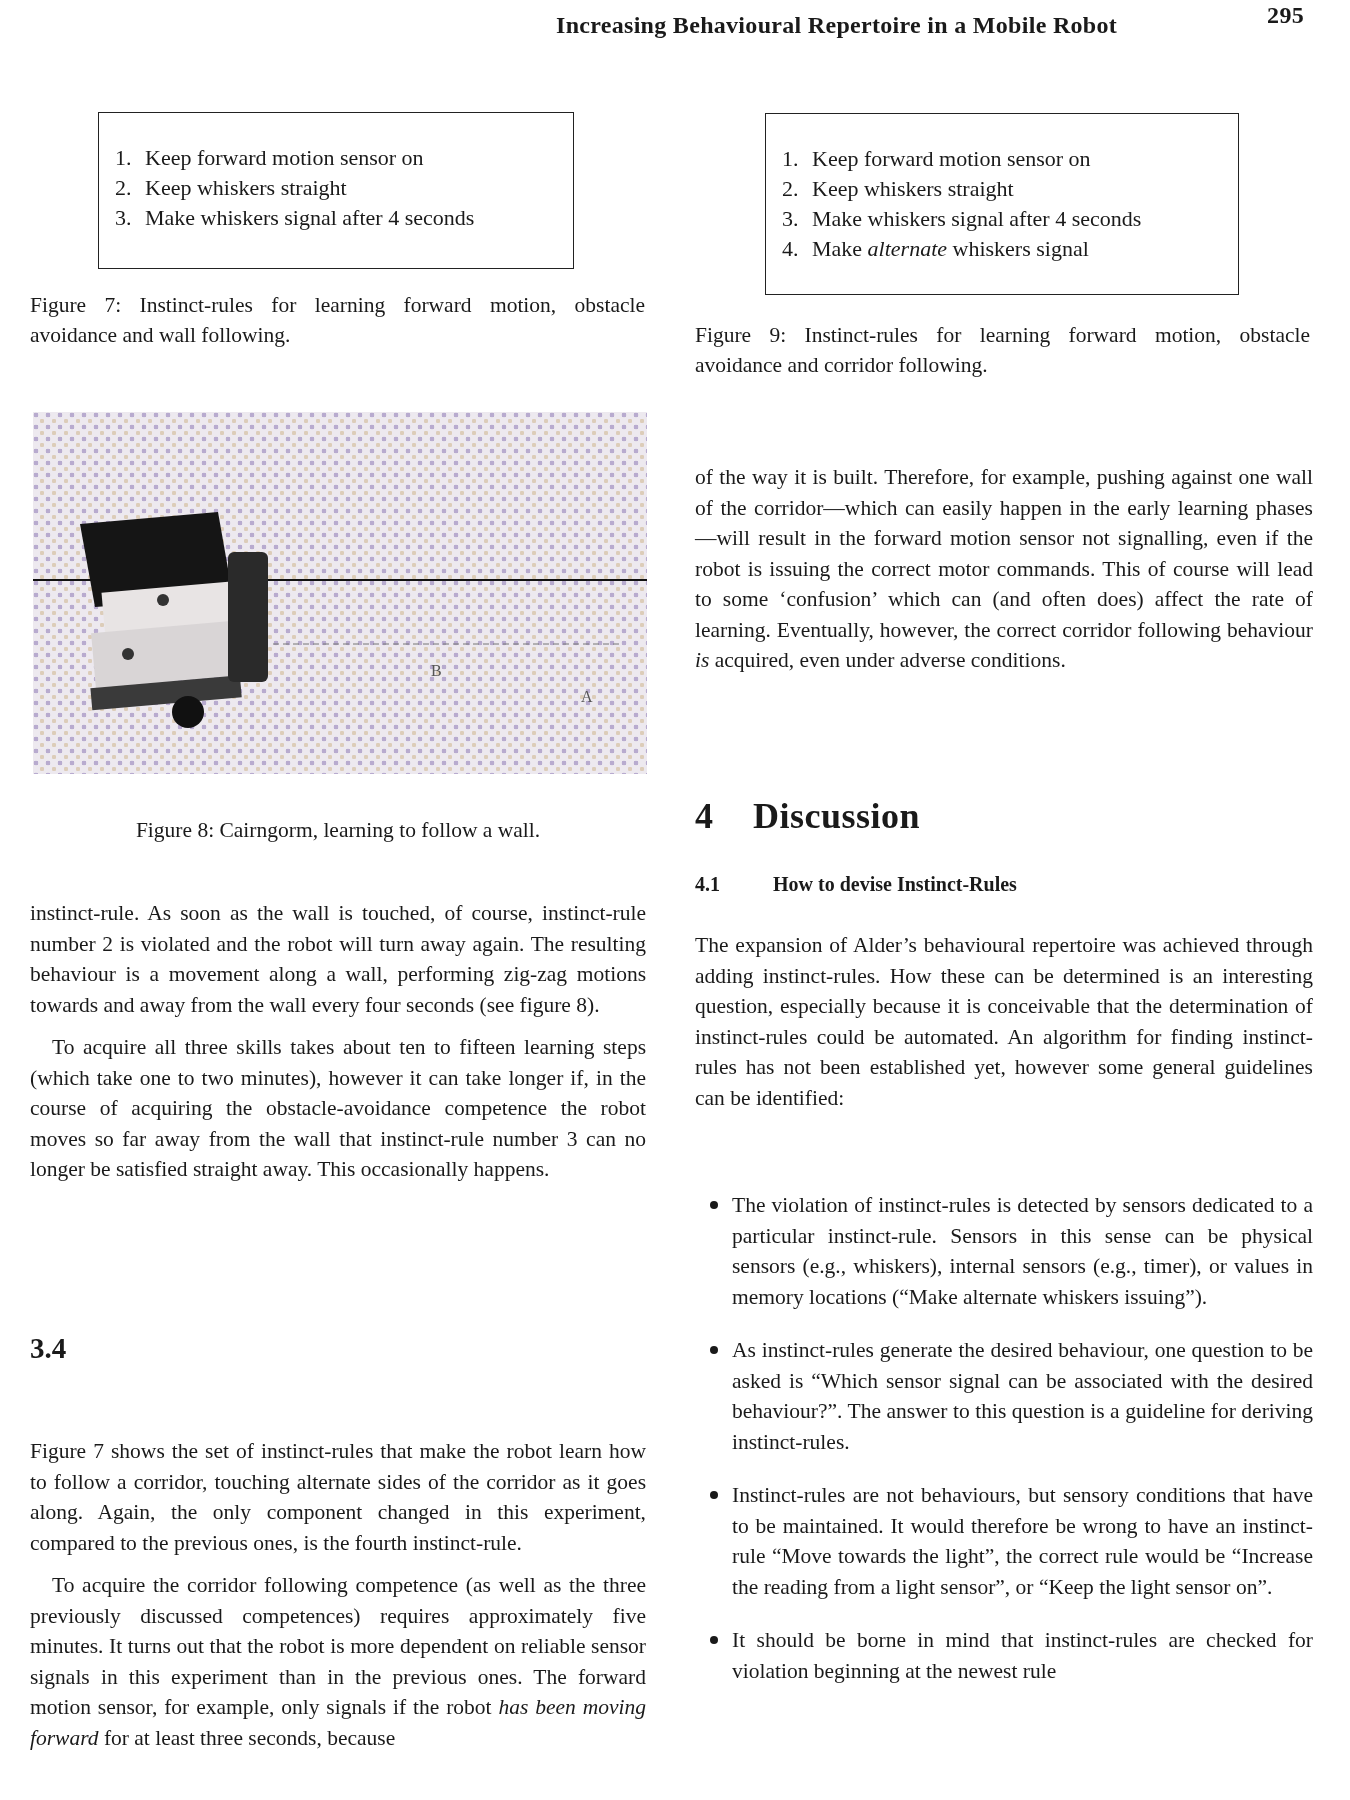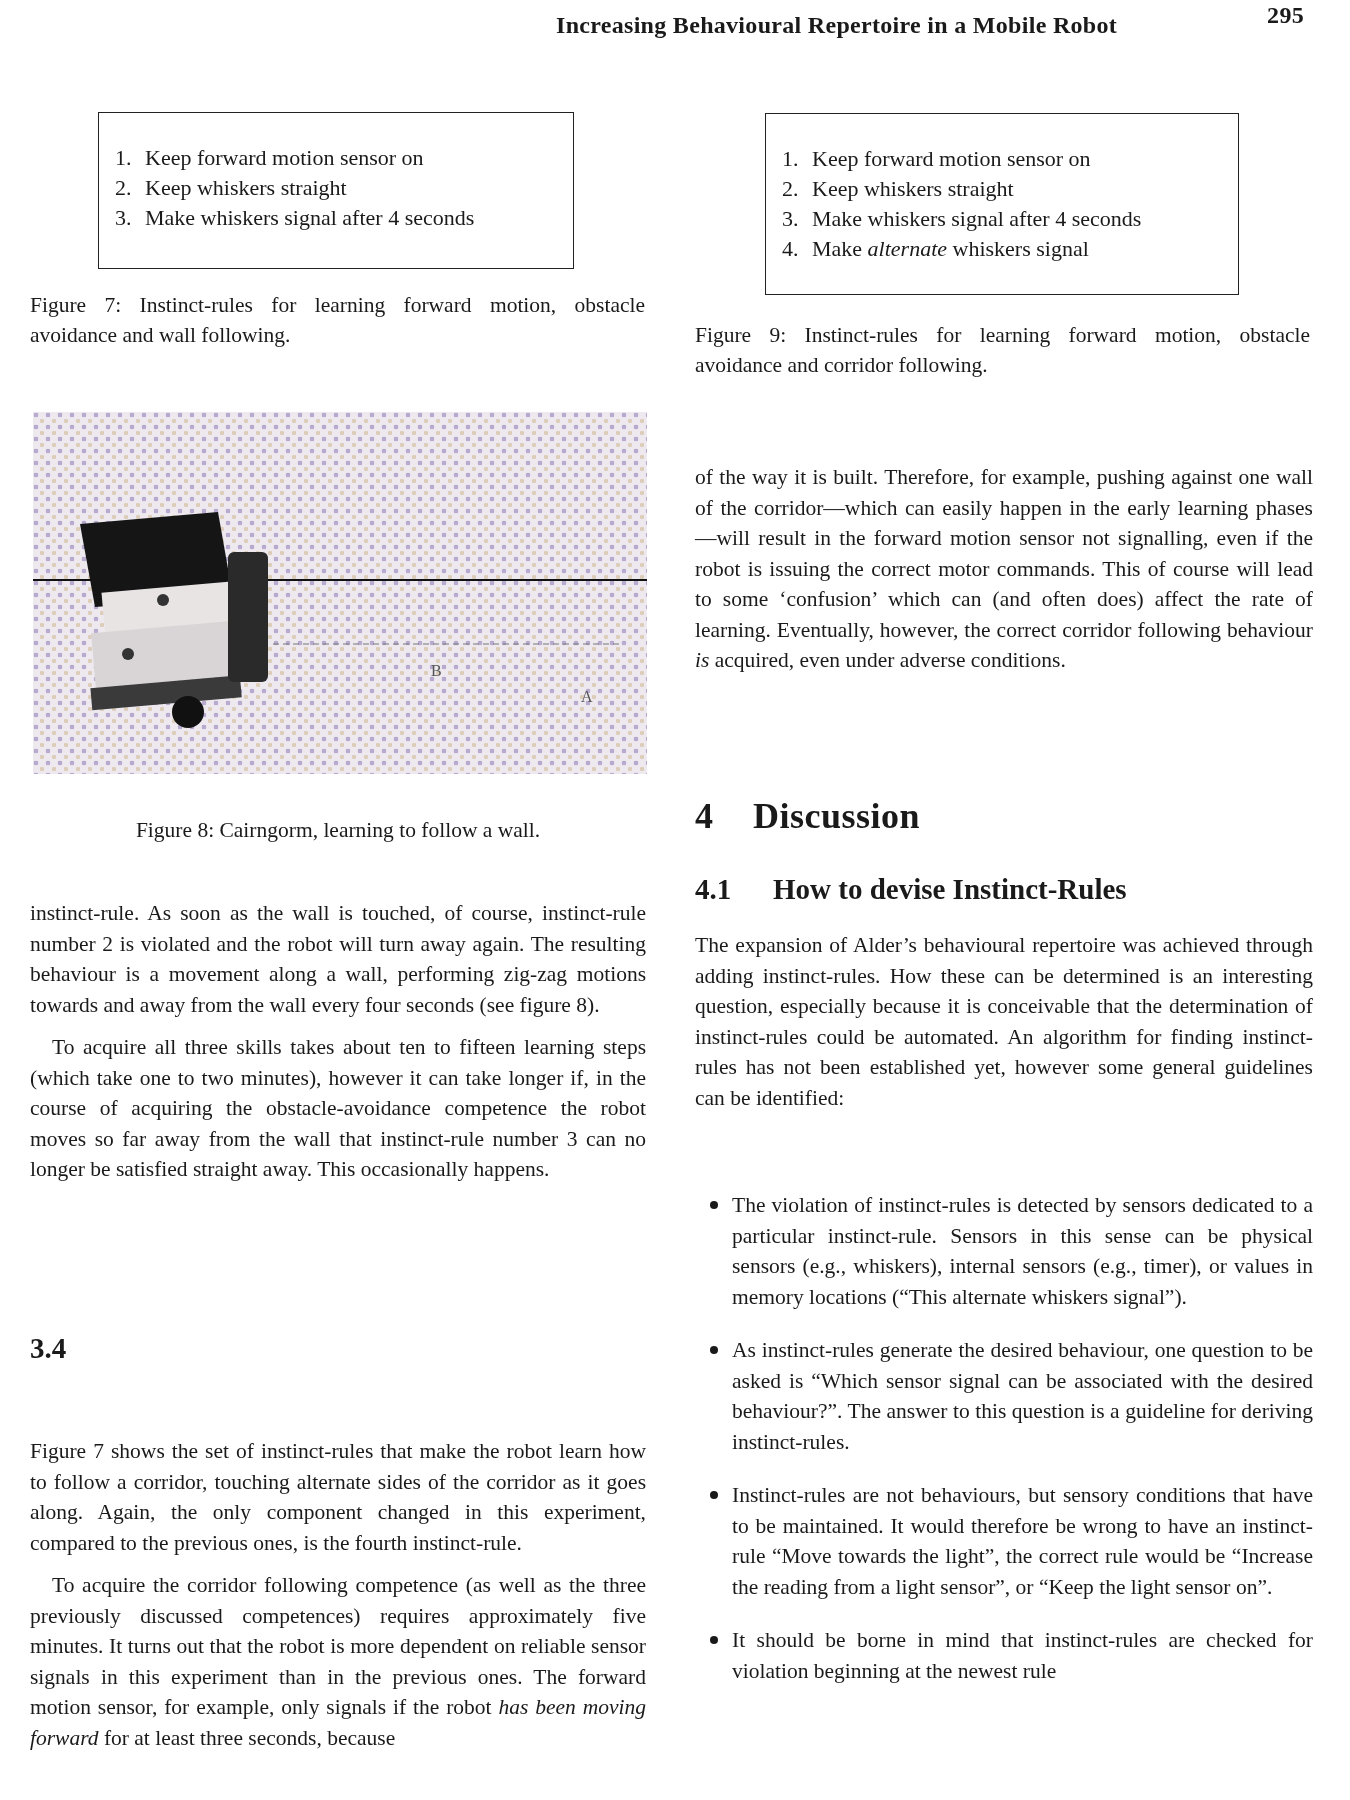--- a/index.html
+++ b/index.html
@@ -48,21 +48,21 @@
   }
   .photo svg { position: absolute; left: 0; top: 0; }
 
   p { margin: 0; text-align: justify; }
   .indent { text-indent: 22px; }
   .para-gap { margin-top: 12px; }
 
   .sec-heading { font-family: "Liberation Serif", serif; font-weight: bold; }
   .h1 { position: absolute; left: 695px; top: 795px; font-size: 36px; letter-spacing: 0.5px; }
   .h1 .n { display: inline-block; width: 58px; }
-  .h2-41 { position: absolute; left: 695px; top: 873px; font-size: 29px; }
+  .h2-41 { position: absolute; left: 695px; top: 873px; font-size: 20px; }
   .h2-41 .n { display: inline-block; width: 78px; }
   .h2-34 { position: absolute; left: 30px; top: 1330px; width: 620px; font-size: 29px; line-height: 36px; }
   .h2-34 .n { position: absolute; left: 0; top: 0; text-align: center; }
   .h2-34 .t { display: block; margin-left: 76px; }
 
   .bullets { position: absolute; left: 695px; top: 1190px; width: 618px; }
   .bullet { position: relative; padding-left: 37px; margin-bottom: 23px; text-align: justify; }
   .bullet .dot {
     position: absolute; left: 15px; top: 11px; width: 8px; height: 8px; border-radius: 50%; background: #1a1a1a;
   }
@@ -139,21 +139,21 @@
 <div class="sec-heading h2-41">
   <span class="n">4.1</span><span>How to devise Instinct-Rules</span>
 </div>
 <div class="col col-right" style="top: 930px;">
   <p>The expansion of Alder’s behavioural repertoire was achieved through adding instinct-rules.  How these can be determined is an interesting question, especially because it is conceivable that the determination of instinct-rules could be automated.  An algorithm for finding instinct-rules has not been established yet, however some general guidelines can be identified:</p>
 </div>
 
 <div class="col bullets">
   <div class="bullet">
       <span class="dot"></span>
-      <span class="text">The violation of instinct-rules is detected by sensors dedicated to a particular instinct-rule.  Sensors in this sense can be physical sensors (e.g., whiskers), internal sensors (e.g., timer), or values in memory locations (“This alternate whiskers signal”).</span>
+      <span class="text">The violation of instinct-rules is detected by sensors dedicated to a particular instinct-rule.  Sensors in this sense can be physical sensors (e.g., whiskers), internal sensors (e.g., timer), or values in memory locations (“Make alternate whiskers issuing”).</span>
     </div>
   <div class="bullet">
       <span class="dot"></span>
       <span class="text">As instinct-rules generate the desired behaviour, one question to be asked is “Which sensor signal can be associated with the desired behaviour?”. The answer to this question is a guideline for deriving instinct-rules.</span>
     </div>
   <div class="bullet">
       <span class="dot"></span>
       <span class="text">Instinct-rules are not behaviours, but sensory conditions that have to be maintained. It would therefore be wrong to have an instinct-rule “Move towards the light”, the correct rule would be “Increase the reading from a light sensor”, or “Keep the light sensor on”.</span>
     </div>
   <div class="bullet">

